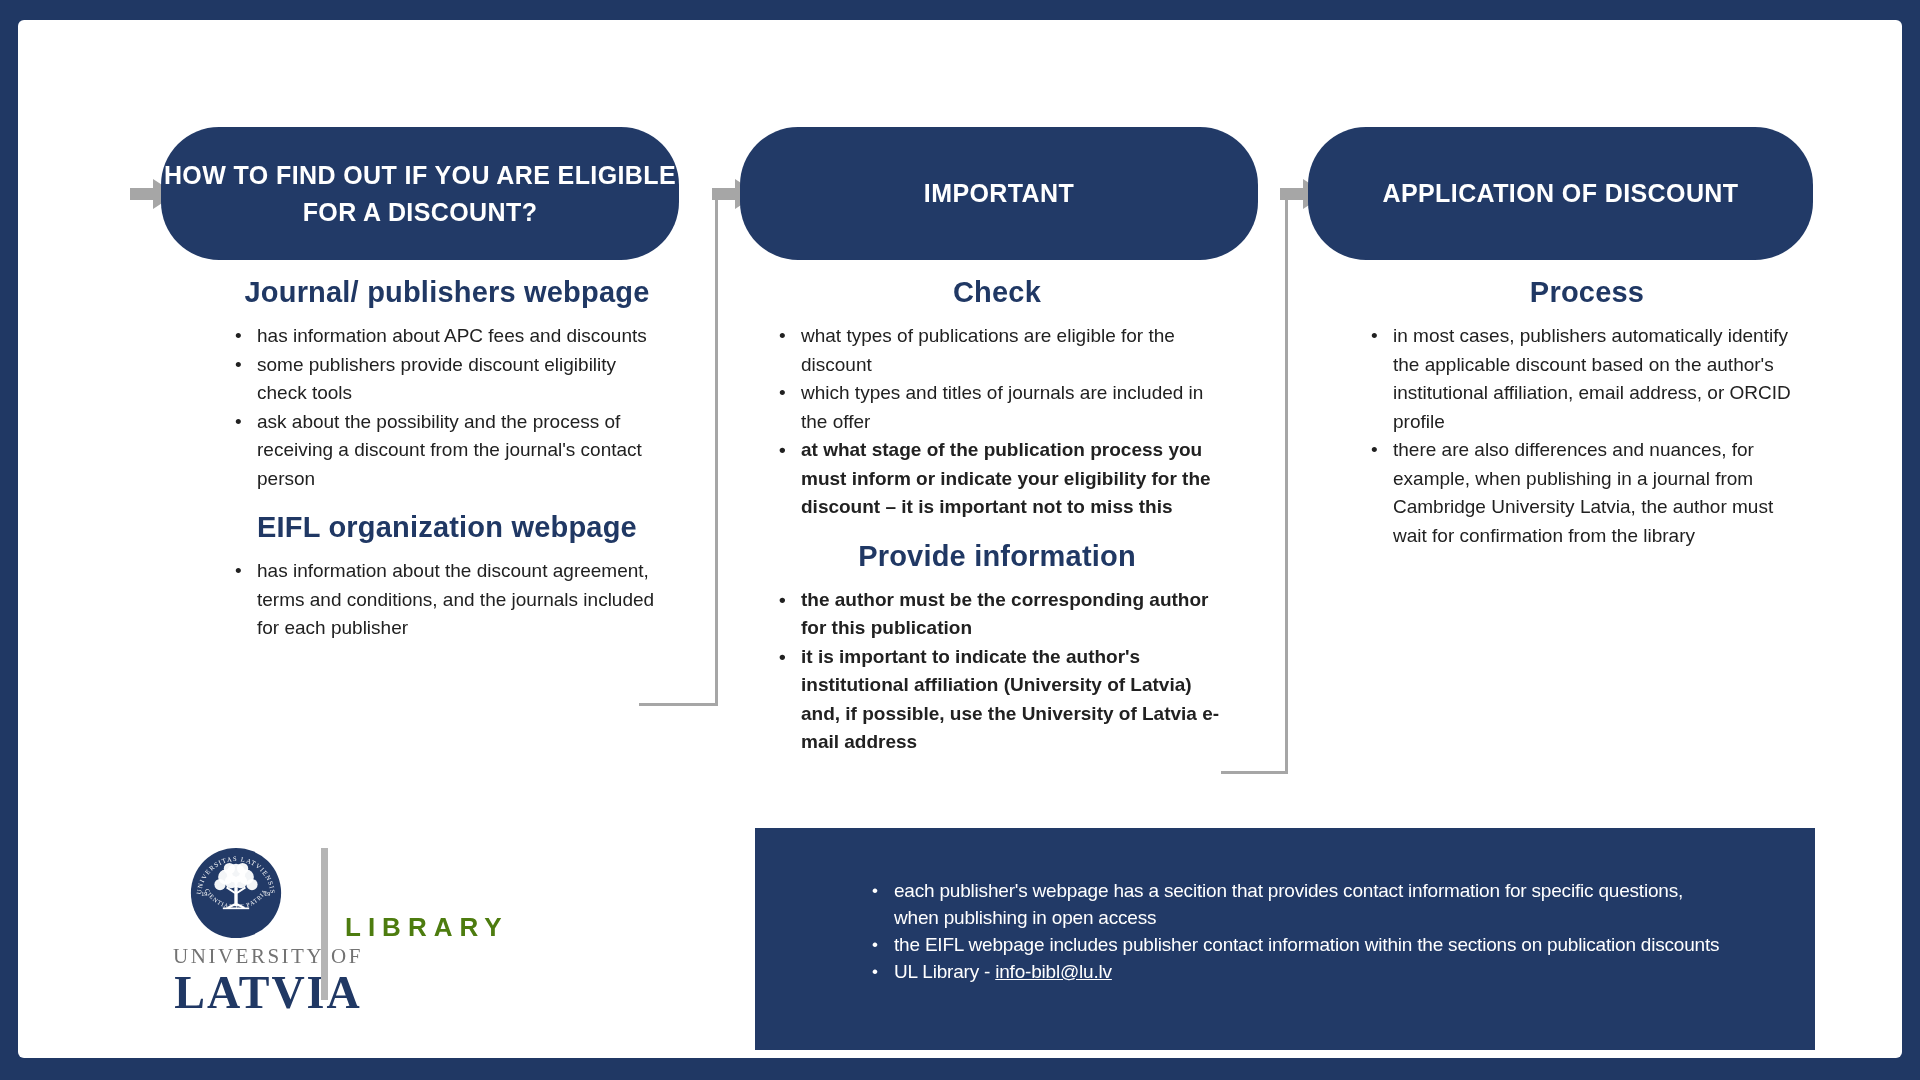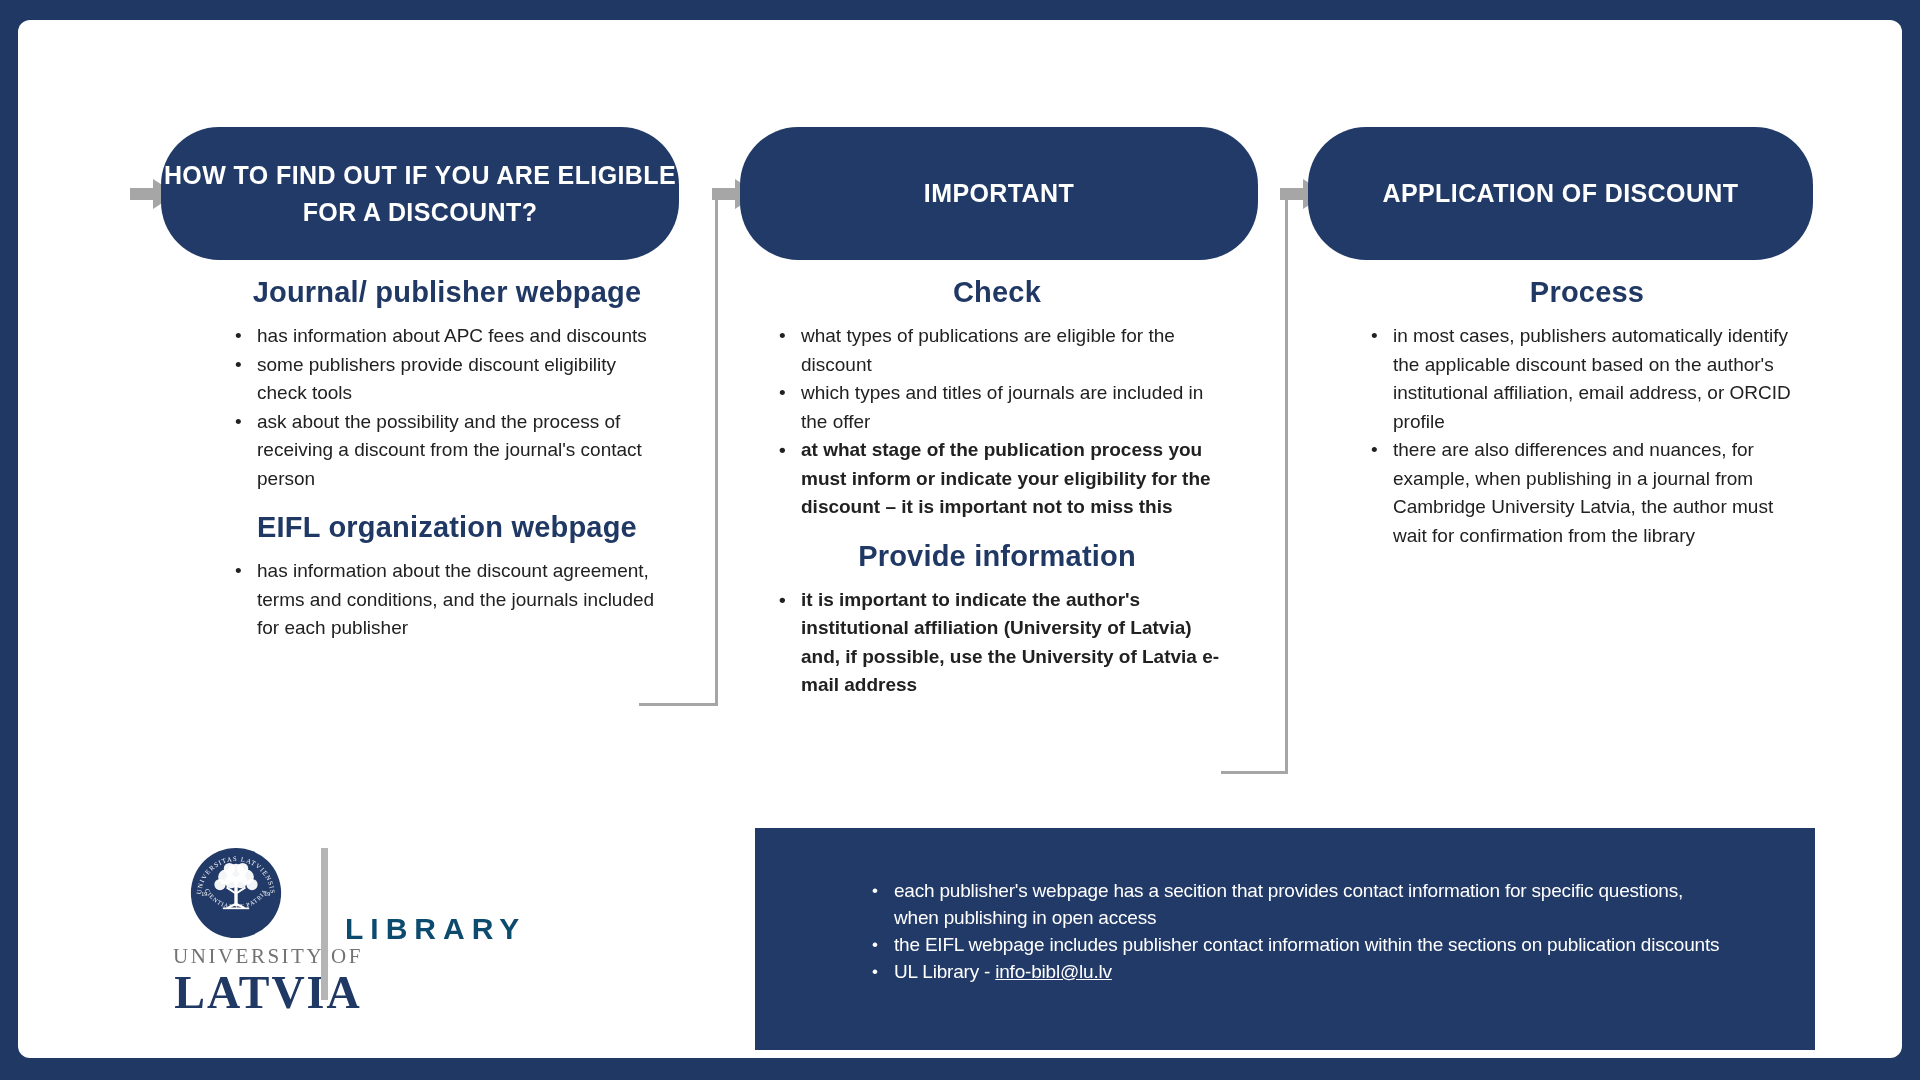--- a/index.html
+++ b/index.html
@@ -3,21 +3,21 @@
 <meta charset="utf-8">
 <style>
   html,body{margin:0;padding:0;}
   body{
     width:1920px;height:1080px;overflow:hidden;position:relative;
     background:#203864;
     font-family:"Liberation Sans", sans-serif;
   }
   .card{
     position:absolute;left:18px;top:20px;width:1884px;height:1038px;
-    background:#ffffff;border-radius:12px;
+    background:#ffffff;border-radius:6px;
   }
 
   
   .pill{
     position:absolute;top:107px;height:133px;background:#223a67;
     border-radius:58px;color:#fff;display:flex;align-items:center;justify-content:center;
     text-align:center;font-weight:bold;font-size:25px;letter-spacing:.4px;line-height:37px;
     z-index:3;
   }
   .pill-1{left:143px;width:518px;}
@@ -80,22 +80,22 @@
   .univ-line1{
     position:absolute;left:0;top:104px;width:220px;text-align:center;
     font-family:Liberation Serif, serif;font-size:21px;letter-spacing:2.5px;color:#737373;
   }
   .univ-line2{
     position:absolute;left:0;top:126px;width:220px;text-align:center;
     font-family:"Liberation Serif", serif;font-size:46px;letter-spacing:2px;color:#203864;font-weight:bold;
   }
   .logo-divider{position:absolute;left:163px;top:8px;width:7px;height:152px;background:#b5b5b5;}
   .library-label{
-    position:absolute;left:187px;top:72px;font-size:30px;font-weight:bold;
-    letter-spacing:7px;color:#0c4a6e;
+    position:absolute;left:187px;top:72px;font-size:26px;font-weight:bold;
+    letter-spacing:7px;color:#4d7c0f;
   }
 </style>
 </head>
 <body>
 
 <div class="card">
 
   <div class="connector connector-1"></div>
   <div class="connector connector-2"></div>
 
@@ -114,21 +114,21 @@
   </div>
   <div class="pill pill-2">
     <span>IMPORTANT</span>
   </div>
   <div class="pill pill-3">
     <span>APPLICATION OF DISCOUNT</span>
   </div>
 
   <div class="col-content col-1">
       <div class="sec">
-        <h3>Journal/ publisher webpage</h3>
+        <h3>Journal/ publishers webpage</h3>
         <ul>
           <li>has information about APC fees and discounts</li>
           <li>some publishers provide discount eligibility check tools</li>
           <li>ask about the possibility and the process of receiving a discount from the journal's contact person</li>
         </ul>
       </div>
       <div class="sec">
         <h3>EIFL organization webpage</h3>
         <ul>
           <li>has information about the discount agreement, terms and conditions, and the journals included for each publisher</li>
@@ -140,20 +140,21 @@
         <h3>Check</h3>
         <ul>
           <li>what types of publications are eligible for the discount</li>
           <li>which types and titles of journals are included in the offer</li>
           <li class="bold">at what stage of the publication process you must inform or indicate your eligibility for the discount – it is important not to miss this</li>
         </ul>
       </div>
       <div class="sec">
         <h3>Provide information</h3>
         <ul>
+          <li class="bold">the author must be the corresponding author for this publication</li>
           <li class="bold">it is important to indicate the author's institutional affiliation (University of Latvia) and, if possible, use the University of Latvia e-mail address</li>
         </ul>
       </div>
     </div>
   <div class="col-content col-3">
       <div class="sec">
         <h3>Process</h3>
         <ul>
           <li>in most cases, publishers automatically identify the applicable discount based on the author's institutional affiliation, email address, or ORCID profile</li>
           <li>there are also differences and nuances, for example, when publishing in a journal from Cambridge University Latvia, the author must wait for confirmation from the library</li>

